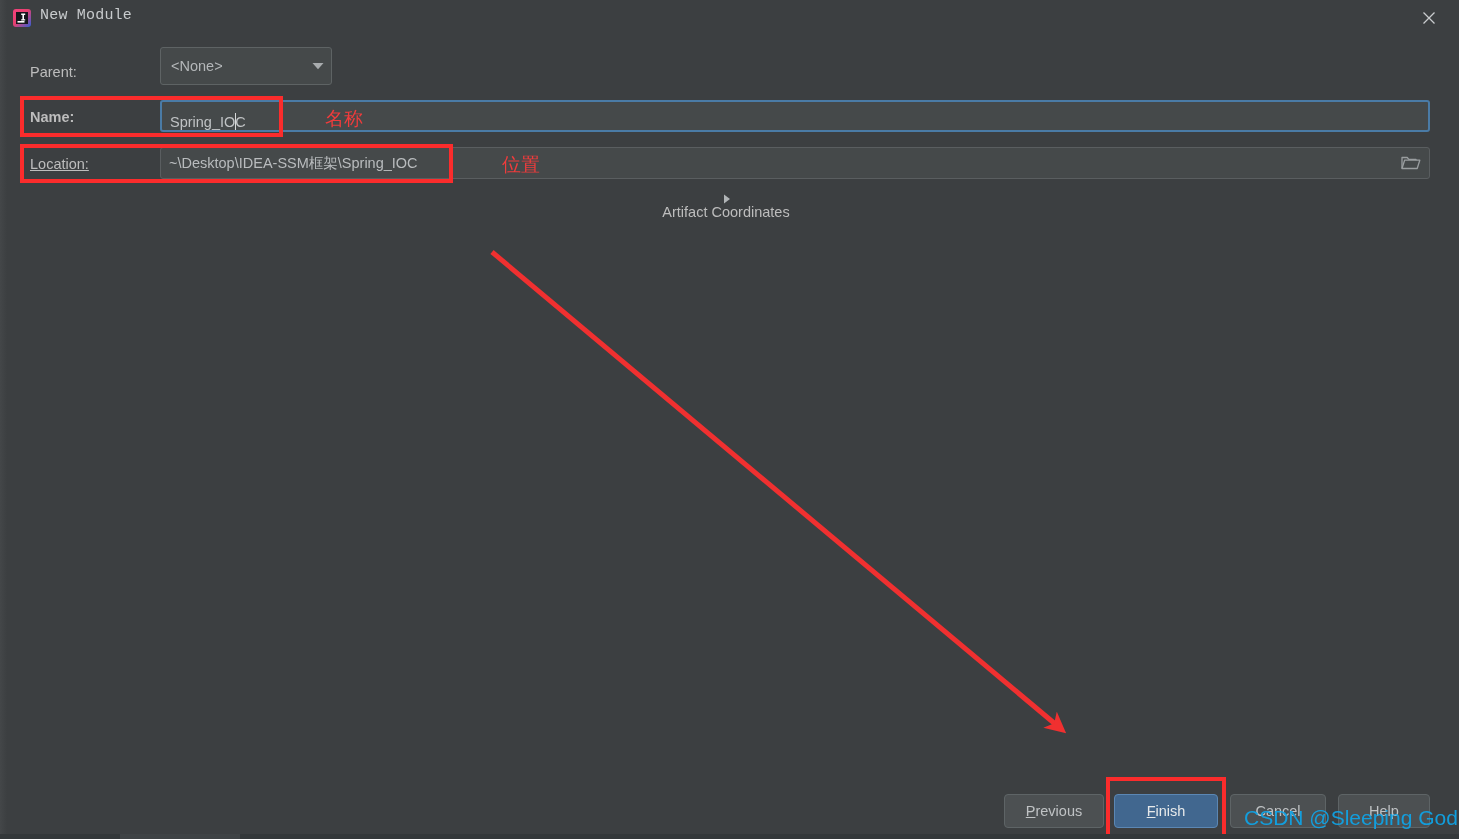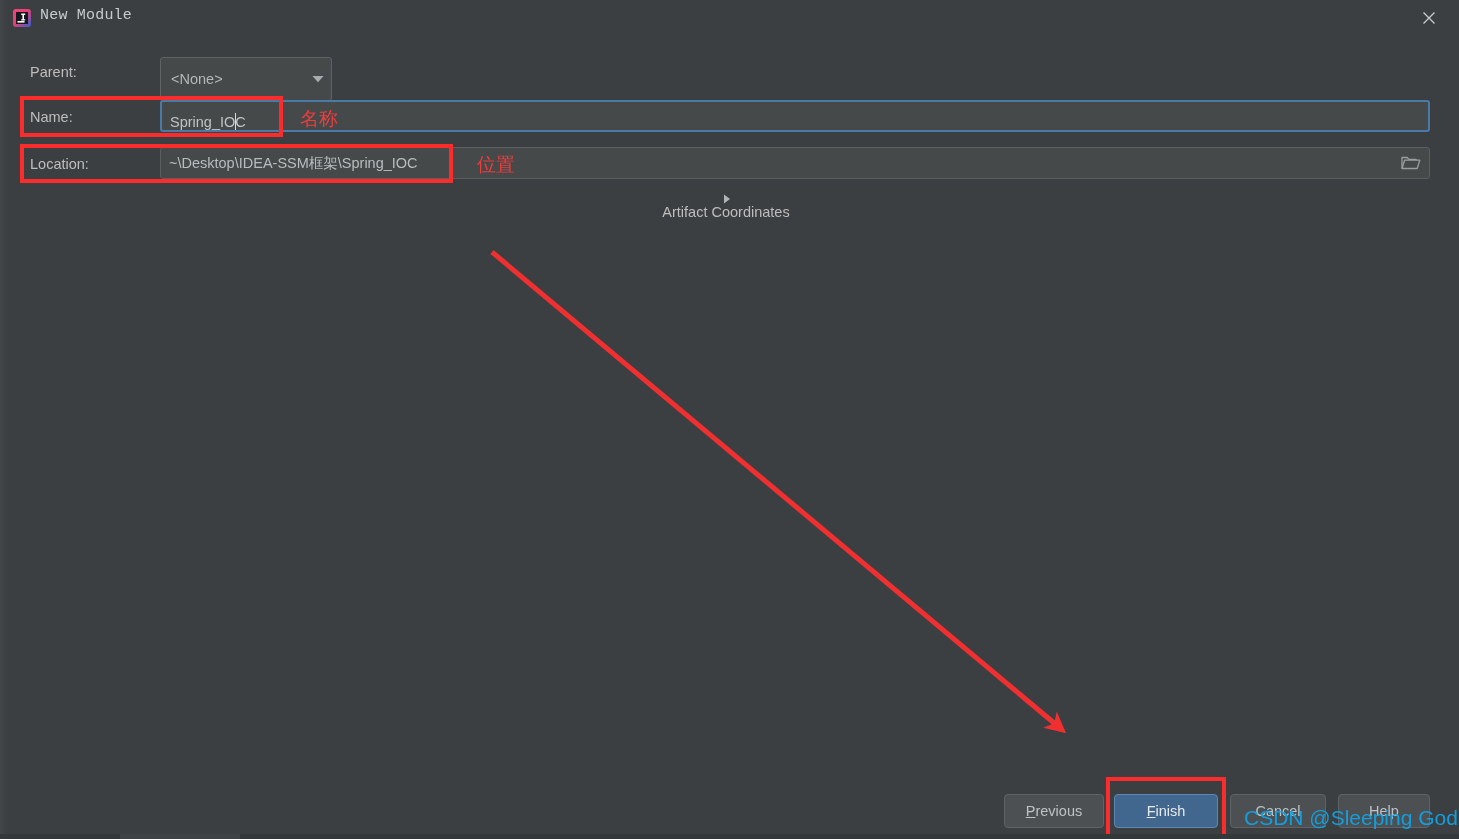--- a/index.html
+++ b/index.html
@@ -79,22 +79,22 @@
   .row-label {
     position: absolute;
     font-size: 14.5px;
     color: #bdbdbd;
     white-space: nowrap;
   }
 
   
   .combo {
     position: absolute;
-    left: 160px; top: 57px;
-    width: 172px; height: 44px;
+    left: 160px; top: 47px;
+    width: 172px; height: 38px;
     background: #45494a;
     border: 1px solid #5e6364;
     border-radius: 3px;
     display: flex;
     align-items: center;
     cursor: pointer;
   }
   .combo .combo-value {
     flex: 1;
     padding-left: 10px;
@@ -228,20 +228,21 @@
   #anno-location { left: 20px;   top: 144px; width: 433px; height: 39px; }
   #anno-finish   { left: 1106px; top: 777px; width: 120px; height: 68px; }
 
   .anno-text {
     position: absolute;
     color: #f03c3c;
     font-size: 19px;
     font-family: Liberation Sans, sans-serif;
     pointer-events: none;
     white-space: nowrap;
+    margin-left: 25px;
   }
   #anno-text-name { left: 300px; top: 106px; }
   #anno-text-loc  { left: 477px; top: 152px; }
 
   
   #anno-arrow {
     position: absolute;
     left: 0; top: 0;
     width: 1459px; height: 839px;
     pointer-events: none;
@@ -293,26 +294,26 @@
   <span class="row-label" style="left:30px; top:64px;">Parent:</span>
   <div class="combo">
     <span class="combo-value">&lt;None&gt;</span>
     <span class="combo-arrow">
       <svg width="12" height="8" viewBox="0 0 12 8">
         <path d="M0.5 1 L11.5 1 L6 7.2 Z" fill="#a8acae"></path>
       </svg>
     </span>
   </div>
 
-  <span class="row-label" style="left:30px; top:109px;">Name:</span>
+  <span class="row-label" style="left:30px; top:109px;font-weight:bold;">Name:</span>
   <div class="name-field" title="Spring_IOC">
     <span class="name-value"><span>Spring_IO</span><span class="caret"></span><span>C</span></span>
   </div>
 
-  <span class="row-label" style="left:30px; top:156px;">Location:</span>
+  <span class="row-label" style="left:30px; top:156px;text-decoration:underline;">Location:</span>
   <div class="loc-field">
     <span class="loc-value">~\Desktop\IDEA-SSM框架\Spring_IOC</span>
     <span class="folder-btn">
       <svg width="20" height="16" viewBox="0 0 20 16">
         <path d="M1 13.5 L3.6 5.2 L18.8 5.2 L16.2 13.5 Z" fill="none" stroke="#9a9ea0" stroke-width="1.3" stroke-linejoin="round"></path>
         <path d="M1 13.5 L1 2.5 L6.2 2.5 L7.8 4.4 L15 4.4 L15 5.2" fill="none" stroke="#9a9ea0" stroke-width="1.3" stroke-linejoin="round"></path>
       </svg>
     </span>
   </div>
 

